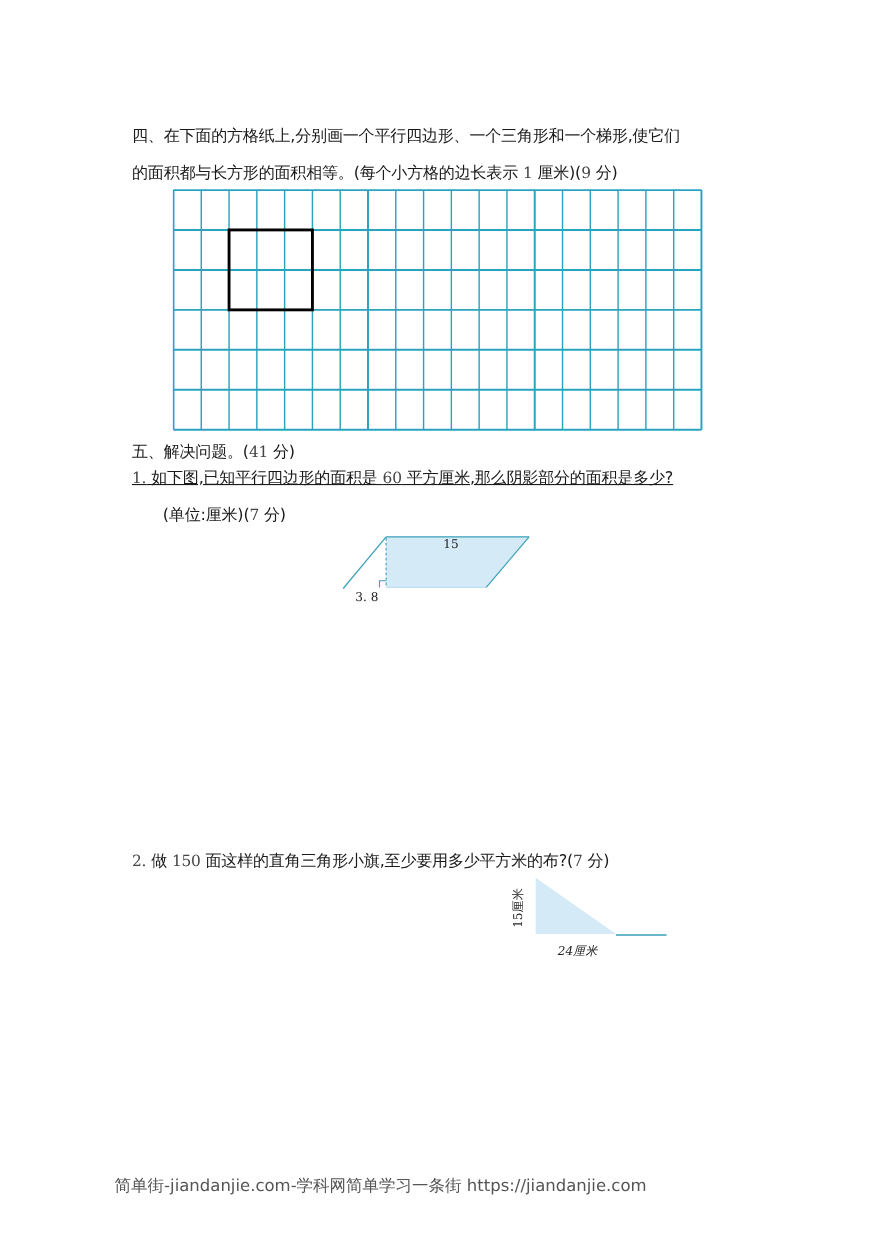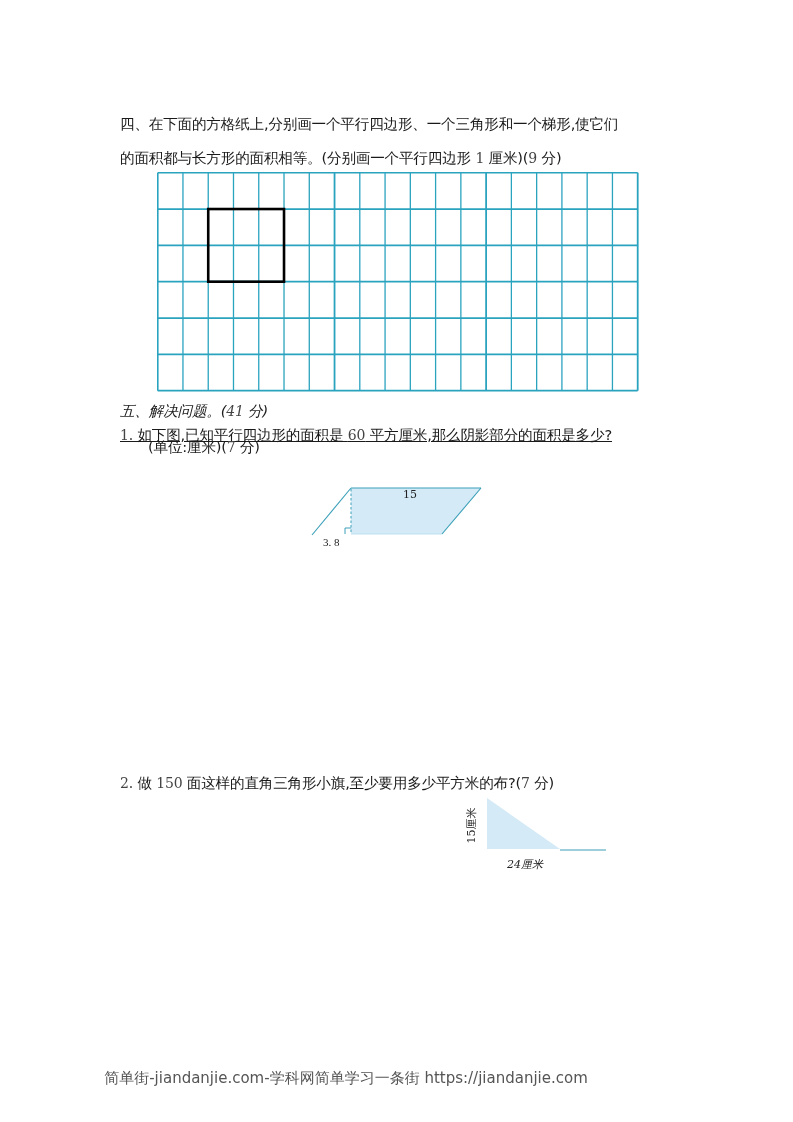--- a/index.html
+++ b/index.html
@@ -10,21 +10,21 @@
     .grid-wrap { position: absolute; left: 157px; top: 172px; width: 480px; height: 218px; }
     .grid-wrap svg { position: absolute; left: 0; top: 0; }
     .fig { position: absolute; left: 0; top: 0; }
     .label-sm { position: absolute; font-family: "DejaVu Serif", "Liberation Serif", serif; font-size: 11px; color: #222; white-space: nowrap; }
     .footer { position: absolute; left: 0; width: 692px; top: 1069px; text-align: center; font-size: 15px; color: #555; font-family: "DejaVu Sans", sans-serif; letter-spacing: 0px; }
   </style>
 </head>
 <body>
 
 <div class="line" style="top:114px;">四、在下面的方格纸上,分别画一个平行四边形、一个三角形和一个梯形,使它们</div>
-<div class="line" style="top:148px;"><span>的面积都与长方形的面积相等。(分别画一个平行四边形 </span><span class="num">1</span><span> 厘米)(</span><span class="num">9</span><span> 分)</span></div>
+<div class="line" style="top:148px;"><span>的面积都与长方形的面积相等。(每个小方格的边长表示 </span><span class="num">1</span><span> 厘米)(</span><span class="num">9</span><span> 分)</span></div>
 
 <div class="grid-wrap">
   <svg width="482" height="220" viewBox="0 0 482 220">
     <g id="gridlines" stroke="#2aa3bf" stroke-width="1.3" fill="none">
         <line x1="0.70" x2="0.70" y1="0.7" y2="218.7" stroke-width="1.8"></line>
         <line x1="25.96" x2="25.96" y1="0.7" y2="218.7"></line>
         <line x1="51.23" x2="51.23" y1="0.7" y2="218.7"></line>
         <line x1="76.49" x2="76.49" y1="0.7" y2="218.7"></line>
         <line x1="101.75" x2="101.75" y1="0.7" y2="218.7"></line>
         <line x1="127.02" x2="127.02" y1="0.7" y2="218.7"></line>
@@ -47,39 +47,39 @@
         <line y1="73.37" y2="73.37" x1="0.7" x2="480.7" stroke-width="1.8"></line>
         <line y1="109.70" y2="109.70" x1="0.7" x2="480.7" stroke-width="1.8"></line>
         <line y1="146.03" y2="146.03" x1="0.7" x2="480.7" stroke-width="1.8"></line>
         <line y1="182.37" y2="182.37" x1="0.7" x2="480.7" stroke-width="1.8"></line>
         <line y1="218.70" y2="218.70" x1="0.7" x2="480.7" stroke-width="1.8"></line>
       </g>
     <rect x="51.23" y="37.03" width="75.79" height="72.67" fill="none" stroke="#000000" stroke-width="2.6"></rect>
   </svg>
 </div>
 
-<div class="line" style="top:401px;font-style:italic;"><span>五、解决问题。(</span><span class="num">41</span><span> 分)</span></div>
+<div class="line" style="top:401px;"><span>五、解决问题。(</span><span class="num">41</span><span> 分)</span></div>
 
 <div class="line" style="top:425px;text-decoration:underline;"><span class="num">1.</span><span> 如下图,已知平行四边形的面积是 </span><span class="num">60</span><span> 平方厘米,那么阴影部分的面积是多少?</span></div>
-<div class="line" style="top:437px; left:148px;"><span>(单位:厘米)(</span><span class="num">7</span><span> 分)</span></div>
+<div class="line" style="top:459px; left:148px;"><span>(单位:厘米)(</span><span class="num">7</span><span> 分)</span></div>
 
 <svg class="fig" width="793" height="1122" style="pointer-events:none;">
   <polygon points="351,488 481,488 442,534 351,534" fill="#d4eaf7" stroke="none"></polygon>
   <line x1="351" y1="488" x2="481" y2="488" stroke="#3a9fb8" stroke-width="1.1"></line>
   <line x1="481" y1="488" x2="442" y2="534" stroke="#3a9fb8" stroke-width="1.1"></line>
   <line x1="351" y1="534" x2="442" y2="534" stroke="#bfe0ef" stroke-width="1"></line>
   <line x1="312" y1="535" x2="351" y2="488" stroke="#3a9fb8" stroke-width="1.1"></line>
   <line x1="351" y1="489" x2="351" y2="534" stroke="#3a9fb8" stroke-width="1" stroke-dasharray="2.5,2"></line>
   <polyline points="345,534 345,528 351,528" fill="none" stroke="#3a9fb8" stroke-width="1"></polyline>
 
   <polygon points="487,798 487,849 560,849" fill="#d4eaf7" stroke="none"></polygon>
   <line x1="560" y1="850" x2="606" y2="850" stroke="#3a9fb8" stroke-width="1.2"></line>
 </svg>
 
 <span class="label-sm" style="left:403px; top:488px;">15</span>
-<span class="label-sm" style="left:323px; top:536px;font-family:Liberation Serif, serif;">3. 8</span>
+<span class="label-sm" style="left:323px; top:536px;">3. 8</span>
 
 <div class="line" style="top:773px;"><span class="num">2.</span><span> 做 </span><span class="num">150</span><span> 面这样的直角三角形小旗,至少要用多少平方米的布?(</span><span class="num">7</span><span> 分)</span></div>
 
 <span class="label-sm" style="left:453px; top:818px; transform: rotate(-90deg); transform-origin: center; font-size:11px;">15厘米</span>
 <span class="label-sm" style="left:507px; top:857px;font-style:italic;">24厘米</span>
 
 <div class="footer">简单街-jiandanjie.com-学科网简单学习一条街 https://jiandanjie.com</div>
 
 </body></html>

